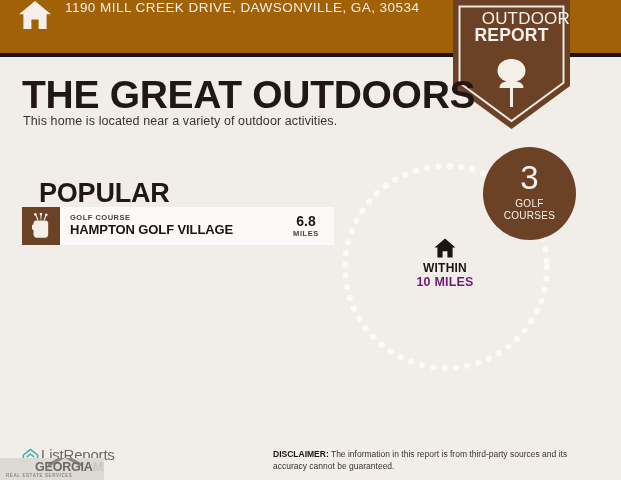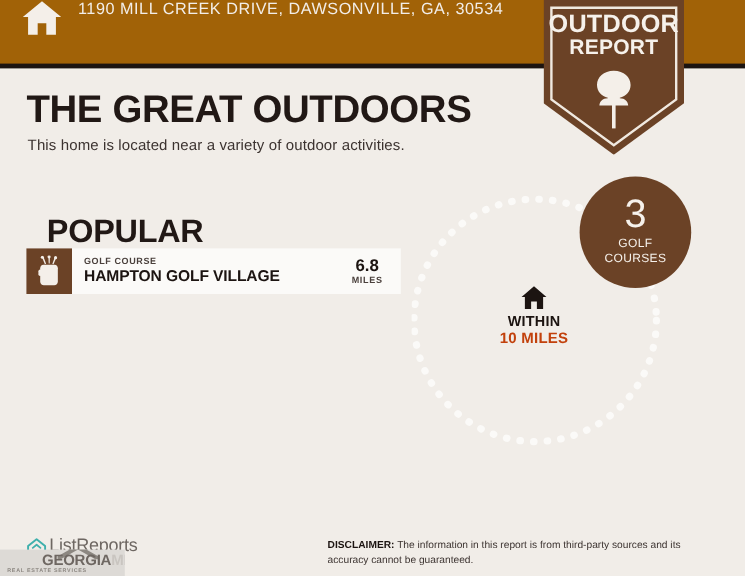--- a/index.html
+++ b/index.html
@@ -68,37 +68,38 @@
     left: 0;
     top: 10px;
     width: 117px;
     text-align: center;
     color: #F6F1EB;
     line-height: 1.02;
     pointer-events: none;
   }
   .pennant-text .l1 {
     display: block;
-    font-size: 21px;
+    font-size: 17px;
     letter-spacing: 0.2px;
-    font-weight: 700;
+    font-weight: 400;
+    text-align: right;
   }
   .pennant-text .l2 {
     display: block;
     font-size: 17.5px;
     letter-spacing: 0.2px;
     font-weight: 700;
   }
 
   
   .title {
     position: absolute;
     left: 22px;
     top: 73px;
-    font-size: 32px;
+    font-size: 39px;
     font-weight: 700;
     color: #211815;
     letter-spacing: -0.3px;
     margin: 0;
   }
   .subtitle {
     position: absolute;
     left: 23px;
     top: 114px;
     font-size: 12.5px;
@@ -211,21 +212,21 @@
     font-size: 12px;
     font-weight: 700;
     color: #1C1411;
     line-height: 1.18;
     letter-spacing: 0.2px;
   }
   .center-marker .cm-l2 {
     display: block;
     font-size: 12.5px;
     font-weight: 700;
-    color: #c2410c;
+    color: #701a75;
     line-height: 1.18;
     letter-spacing: 0.2px;
   }
 
   
   .count-bubble {
     position: absolute;
     left: 483px;
     top: 147px;
     width: 93px;

